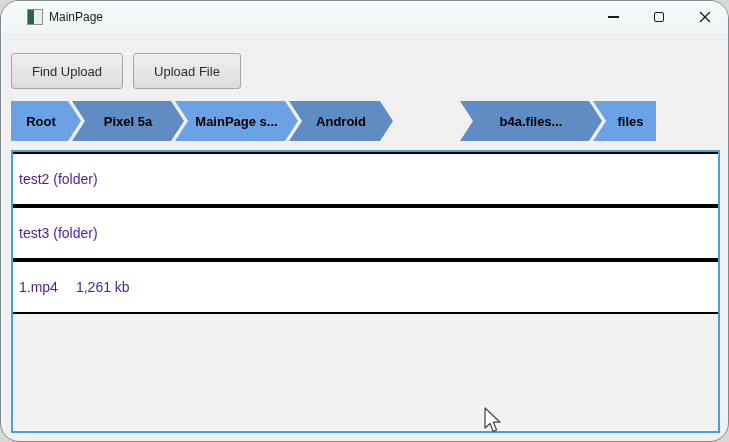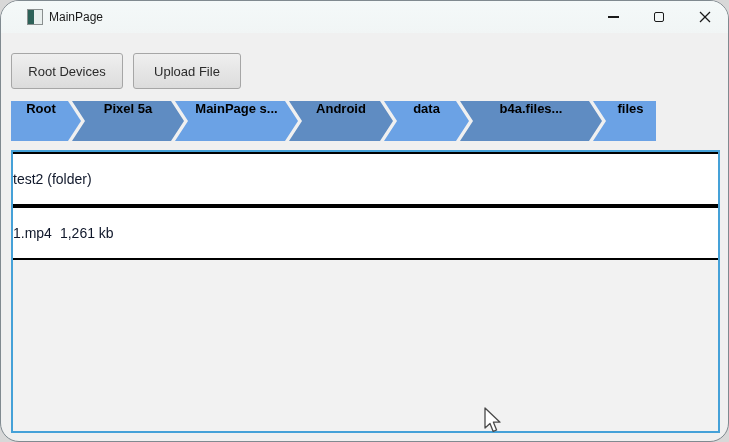--- a/index.html
+++ b/index.html
@@ -32,39 +32,39 @@
     border:1px solid #a6a6a6;border-radius:3px;
     font-family:"Liberation Sans",sans-serif;font-size:13px;color:#2b2b2b;
     display:flex;align-items:center;justify-content:center;box-sizing:border-box;
   }
   #btn-find{left:10px;width:112px;}
   #btn-upload{left:132px;width:108px;}
   
   .breadcrumb{position:absolute;left:10px;top:100px;width:645px;height:40px;}
   .bc-seg{
     position:absolute;top:0;height:40px;box-sizing:border-box;
-    display:flex;justify-content:center;
+    display:flex;align-items:center;justify-content:center;
     font-size:13px;font-weight:700;color:#000;
     clip-path:polygon(0 0, calc(100% - 13px) 0, 100% 50%, calc(100% - 13px) 100%, 0 100%, 13px 50%);
   }
   .bc-seg.first{clip-path:polygon(0 0, calc(100% - 13px) 0, 100% 50%, calc(100% - 13px) 100%, 0 100%);padding-right:10px;}
   .bc-seg.last{clip-path:polygon(0 0, 100% 0, 100% 100%, 0 100%, 13px 50%);padding-left:12px;}
   
   .file-list{
     position:absolute;left:10px;top:149px;width:709px;height:283px;
     box-sizing:border-box;border:2px solid #45a1d8;background:#f2f2f2;
     overflow:hidden;
   }
   .list-row{
     height:54px;box-sizing:border-box;background:#ffffff;
     border-top:2px solid #000;border-bottom:2px solid #000;
-    display:flex;align-items:center;padding-left:0;
-    font-size:14px;color:#0f172a;
+    display:flex;align-items:center;padding-left:6px;
+    font-size:14px;color:#4c1d95;
   }
-  .fsize{margin-left:8px;}
+  .fsize{margin-left:18px;}
   
   .cursor{position:absolute;left:481px;top:406px;pointer-events:none;}
 </style>
 </head>
 <body>
 
 <div class="window">
 
   <div class="titlebar">
     <div class="app-icon"></div>
@@ -78,50 +78,50 @@
       </button>
       <button class="win-btn">
         <svg width="12" height="12" viewBox="0 0 12 12">
           <line x1="1" y1="1" x2="11" y2="11" stroke="#1a1a1a" stroke-width="1.3"></line>
           <line x1="11" y1="1" x2="1" y2="11" stroke="#1a1a1a" stroke-width="1.3"></line>
         </svg>
       </button>
     </div>
   </div>
 
-  <button id="btn-find" class="tb-btn">Root Devices</button>
+  <button id="btn-find" class="tb-btn">Find Upload</button>
   <button id="btn-upload" class="tb-btn">Upload File</button>
 
   <div class="breadcrumb">
       <div class="bc-seg first" style="left: 0px; width: 70px; background: rgb(107, 162, 229);">
         <span>Root</span>
       </div>
       <div class="bc-seg" style="left: 61px; width: 112px; background: rgb(95, 140, 194);">
         <span>Pixel 5a</span>
       </div>
       <div class="bc-seg" style="left: 164px; width: 123px; background: rgb(107, 162, 229);">
         <span>MainPage s...</span>
       </div>
       <div class="bc-seg" style="left: 278px; width: 104px; background: rgb(95, 140, 194);">
         <span>Android</span>
       </div>
-      <div class="bc-seg" style="left: 373px; width: 85px; background: rgb(107, 162, 229);">
-        <span>data</span>
-      </div>
       <div class="bc-seg" style="left: 449px; width: 142px; background: rgb(95, 140, 194);">
         <span>b4a.files...</span>
       </div>
       <div class="bc-seg last" style="left: 582px; width: 63px; background: rgb(107, 162, 229);">
         <span>files</span>
       </div>
     </div>
 
   <div class="file-list">
       <div class="list-row">
         <span class="fname">test2 (folder)</span>
+      </div>
+      <div class="list-row">
+        <span class="fname">test3 (folder)</span>
       </div>
       <div class="list-row">
         <span class="fname">1.mp4</span>
         <span class="fsize">1,261 kb</span>
       </div>
     </div>
 
   <svg class="cursor" width="22" height="28" viewBox="0 0 22 28">
     <path d="M3 1 L3 21 L8 16.4 L11.2 24.4 L14.6 23 L11.4 15.2 L18 15.2 Z" fill="#ffffff" stroke="#4a4a4a" stroke-width="1.3" stroke-linejoin="round"></path>
   </svg>

